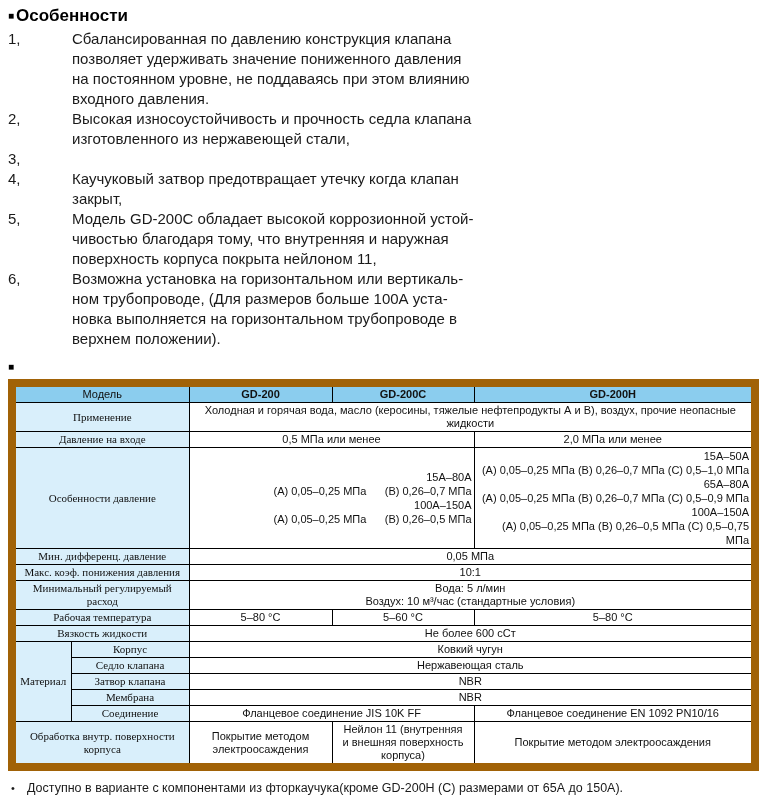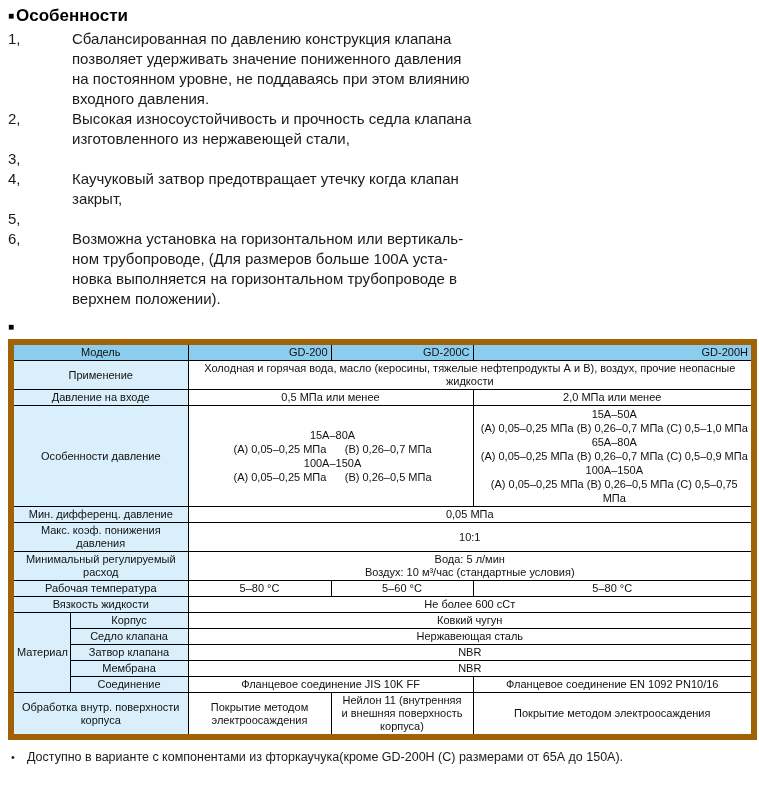--- a/index.html
+++ b/index.html
@@ -17,36 +17,36 @@
   .sq{font-size:10px;margin-right:2px;line-height:21px;}
   .t2{margin-top:7px;margin-bottom:2px;}
 
   .features{margin-top:3px;}
   .feat{display:flex;font-size:15px;line-height:20px;color:#1a1a1a;}
   .feat .num{flex:none;width:17px;}
   .feat .ftxt{white-space:pre-line;margin-left:47px;}
 
   table{
     border-collapse:collapse;table-layout:fixed;width:743px;
-    border:6px solid #a16207;margin-top:2px;
+    border:8px solid #a16207;margin-top:2px;
   }
   td{
     border:1px solid #000;
     font-size:11px;line-height:13px;
     text-align:center;vertical-align:middle;
     padding:1px 3px;
     white-space:pre-line;
     color:#111;
     overflow:hidden;
   }
   .hd{background:var(--header_blue,#8BCDEE);}
-  .b{font-weight:normal;text-align:right;}
-  .lab{background:var(--label_blue,#D9EFFB);}
+  .b{font-weight:bold;}
+  .lab{background:var(--label_blue,#D9EFFB);font-family:Liberation Serif, serif;}
   .left{
-    text-align:center;white-space:pre-wrap;
+    text-align:right;white-space:pre-wrap;
     line-height:14px;padding-left:6px;padding-right:2px;
   }
 
   .notes{margin-top:9px;}
   .note{display:flex;font-size:12.5px;line-height:16px;color:#1a1a1a;}
   .note .dot{flex:none;width:19px;padding-left:3px;box-sizing:border-box;font-size:11px;}
 </style>
 </head>
 <body>
 
@@ -73,20 +73,23 @@
     <div class="feat">
       <span class="num">3,</span>
     </div>
     <div class="feat">
       <span class="num">4,</span>
       <span class="ftxt">Каучуковый затвор предотвращает утечку когда клапан
 закрыт,</span>
     </div>
     <div class="feat">
       <span class="num">5,</span>
+      <span class="ftxt">Модель GD-200C обладает высокой коррозионной устой-
+чивостью благодаря тому, что внутренняя и наружная
+поверхность корпуса покрыта нейлоном 11,</span>
     </div>
     <div class="feat">
       <span class="num">6,</span>
       <span class="ftxt">Возможна установка на горизонтальном или вертикаль-
 ном трубопроводе, (Для размеров больше 100А уста-
 новка выполняется на горизонтальном трубопроводе в
 верхнем положении).</span>
     </div>
   </div>
 

